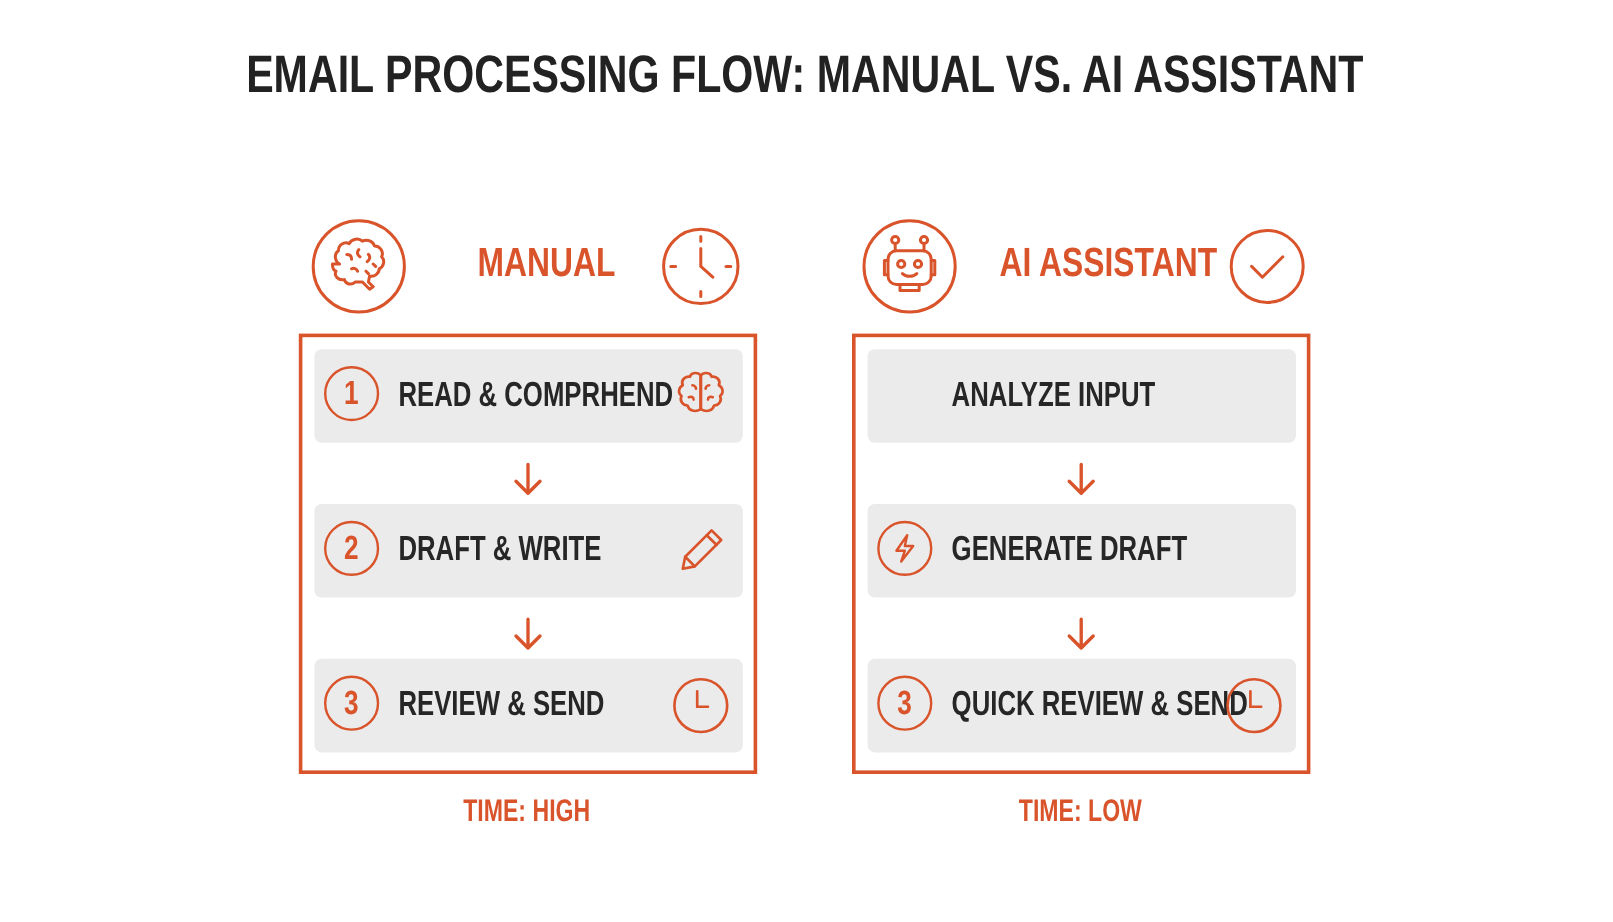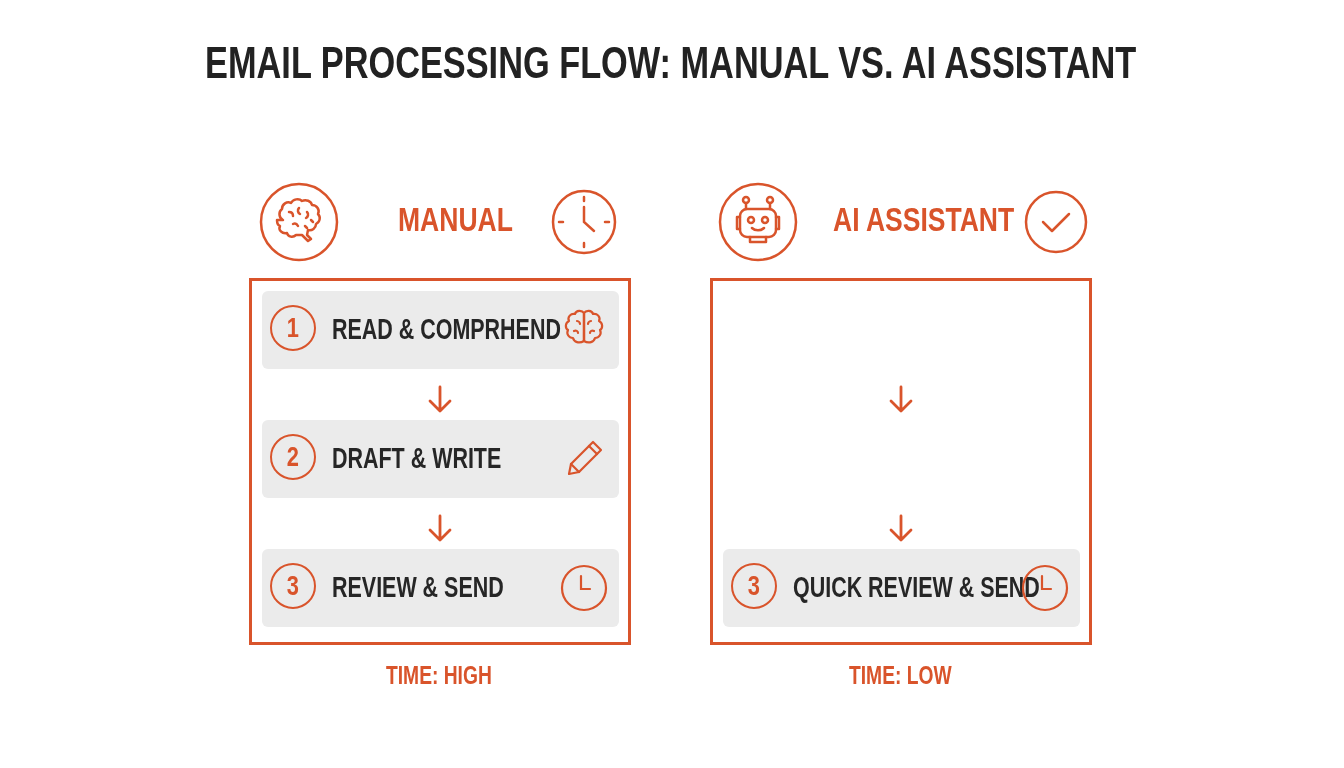--- a/index.html
+++ b/index.html
@@ -150,24 +150,35 @@
   </div>
   <div class="header-label" style="left:123px;">AI ASSISTANT</div>
   <div class="header-right-icon" style="left:313px;">
     <svg viewBox="0 0 66 66" fill="none" stroke="#d9542b" stroke-width="2.5" stroke-linecap="round" stroke-linejoin="round">
       <circle cx="33" cy="33" r="30"></circle>
       <path d="M20 33l9 9 17-17"></path>
     </svg>
   </div>
 
   <div class="panel" style="left:0;">
+    <div class="step" style="top:10px;">
+      <div class="step-label">ANALYZE INPUT</div>
+    </div>
     <div class="arrow" style="top:100px;">
       <svg viewBox="0 0 36 36" fill="none" stroke="#d9542b" stroke-width="2.8" stroke-linecap="round" stroke-linejoin="round">
           <path d="M18 6v24M8 20l10 10 10-10"></path>
         </svg>
+    </div>
+    <div class="step" style="top:139px;">
+      <div class="step-num">
+        <svg viewBox="0 0 28 28" fill="none" stroke="#d9542b" stroke-width="2" stroke-linecap="round" stroke-linejoin="round">
+          <path d="M16 3l-9 13h7l-3 9 10-13h-7z"></path>
+        </svg>
+      </div>
+      <div class="step-label">GENERATE DRAFT</div>
     </div>
     <div class="arrow" style="top:229px;">
       <svg viewBox="0 0 36 36" fill="none" stroke="#d9542b" stroke-width="2.8" stroke-linecap="round" stroke-linejoin="round">
           <path d="M18 6v24M8 20l10 10 10-10"></path>
         </svg>
     </div>
     <div class="step" style="top:268px;">
       <div class="step-num">
           <span>3</span>
         </div>

